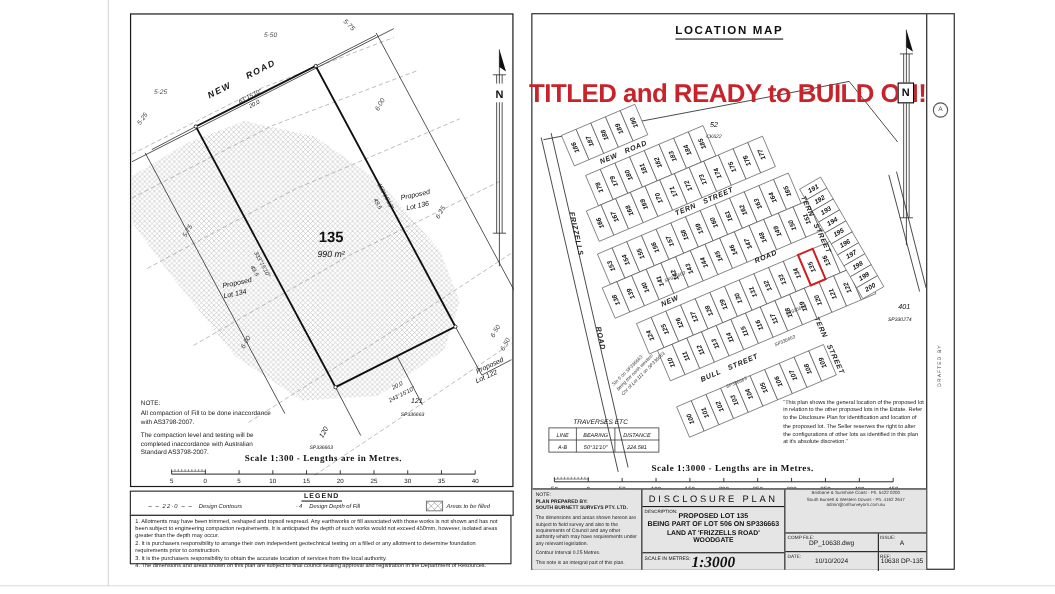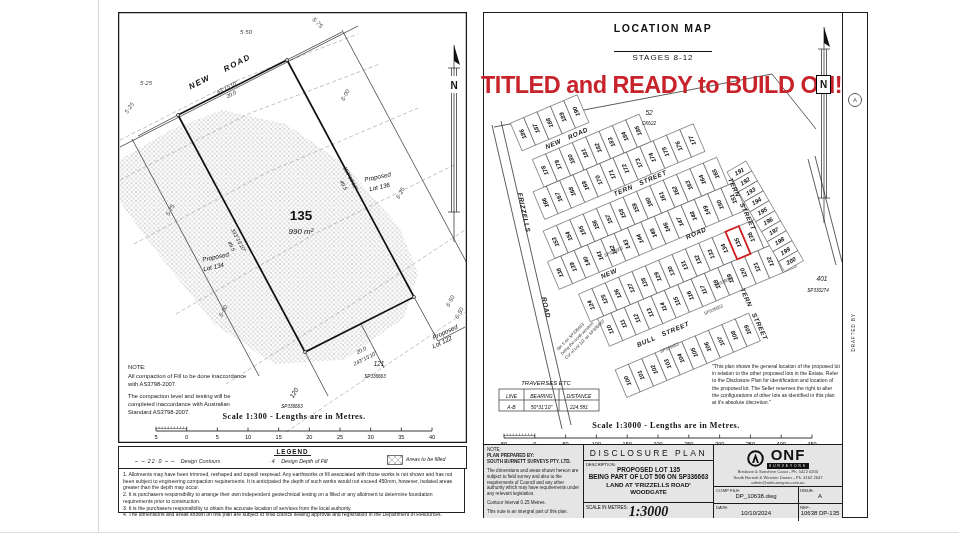--- a/index.html
+++ b/index.html
@@ -19,21 +19,21 @@
                font-size:6px;text-align:center;line-height:12px;color:#555;}
 
   
   .banner{position:absolute;left:481px;top:72px;z-index:5;font-size:23.5px;font-weight:800;
           letter-spacing:-0.5px;white-space:nowrap;}
   .nbox{position:absolute;left:816px;top:75px;width:13px;height:17px;border:1.6px solid #000;background:#fff;
         z-index:6;display:flex;align-items:center;justify-content:center;font-size:10px;font-weight:800;}
 
   
   .rhead{position:absolute;left:0;top:5px;width:100%;text-align:center;z-index:2;}
-  .rhead .t1{display:inline-block;font-size:10.5px;font-weight:700;letter-spacing:1.5px;border-bottom:1px solid #111;padding-bottom:17px;}
+  .rhead .t1{display:inline-block;font-size:10.5px;font-weight:700;letter-spacing:1.5px;border-bottom:1px solid #111;padding-bottom:1px;}
   .rhead .t2{font-size:8px;letter-spacing:1px;margin-top:2px;}
   .rhead .t3{font-size:8px;letter-spacing:1px;margin-top:1px;}
 
   
   .legend-box{position:absolute;left:0;top:434px;width:347px;height:21px;border:1px solid #222;background:#fff;}
   .legend-title{position:absolute;left:0;right:0;top:1px;text-align:center;font-size:6.3px;font-weight:700;letter-spacing:1px;}
   .legend-title span{border-bottom:.8px solid #222;padding:0 2px;}
   .leg-item{position:absolute;top:11px;font-size:5.3px;font-style:italic;color:#222;white-space:nowrap;}
   .leg-sample{letter-spacing:1px;margin-right:4px;}
   .notes-box{position:absolute;left:0;top:456px;width:347px;height:45px;border:1px solid #222;background:#fff;
@@ -259,21 +259,20 @@
       <div>1. Allotments may have been trimmed, reshaped and topsoil respread. Any earthworks or fill associated with those works is not shown and has not been subject to engineering compaction requirements. It is anticipated the depth of such works would not exceed 450mm, however, isolated areas greater than the depth may occur.</div>
       <div>2. It is purchasers responsibility to arrange their own independent geotechnical testing on a filled or any allotment to determine foundation requirements prior to construction.</div>
       <div>3. It is the purchasers responsibility to obtain the accurate location of services from the local authority.</div>
       <div>4. The dimensions and areas shown on this plan are subject to final council sealing approval and registration in the Department of Resources.</div>
     </div>
   </div>
 
   <div class="sheet-r">
     <div class="rhead">
       <div class="t1">LOCATION MAP</div>
-      <div class="t3">STAGES 8-12</div>
     </div>
 
     <svg id="rightSvg" width="358" height="431" viewBox="0 0 358 431" style="position:absolute;left:0;top:0;">
 
       <g stroke="#333" stroke-width="0.8" fill="none">
         <path d="M10,114 L200,78 L288,61 L332,116"></path>
         <path d="M8,112 L78,416"></path>
         <path d="M17,108 L87,412"></path>
         <path d="M324,146 L352,252"></path>
         <path d="M331,143 L358,249"></path>
@@ -594,30 +593,20 @@
           <div class="d3">LAND AT 'FRIZZELLS ROAD'</div>
           <div class="d4">WOODGATE</div>
         </div>
         <div class="tb-scale">
           <span class="sl">SCALE IN METRES:</span>
           <div class="sv">1:3000</div>
         </div>
       </div>
       <div class="tb-right">
         <div class="tb-logo">
-          <div class="logo-row">
-            <svg width="17" height="17" viewBox="0 0 17 17">
-              <circle cx="8.5" cy="8.5" r="7.3" fill="none" stroke="#111" stroke-width="2"></circle>
-              <path d="M8.5,3.5 L12,13 L10,13 L8.5,8.5 L7,13 L5,13 Z" fill="#111"></path>
-            </svg>
-            <div>
-              <div class="logo-one">ONF</div>
-              <span class="logo-bar">SURVEYORS</span>
-            </div>
-          </div>
           <div class="tb-addr">
             <div>Brisbane &amp; Sunshine Coast  -  Ph. 5422 0200</div>
             <div>South Burnett &amp; Western Downs  -  Ph. 4162 2647</div>
             <div>admin@onfsurveyors.com.au</div>
           </div>
         </div>
         <div class="tb-row">
           <div class="tb-cell cell-l">
             <span class="tb-lab">COMP FILE:</span>
             <div class="tb-val">DP_10638.dwg</div>

